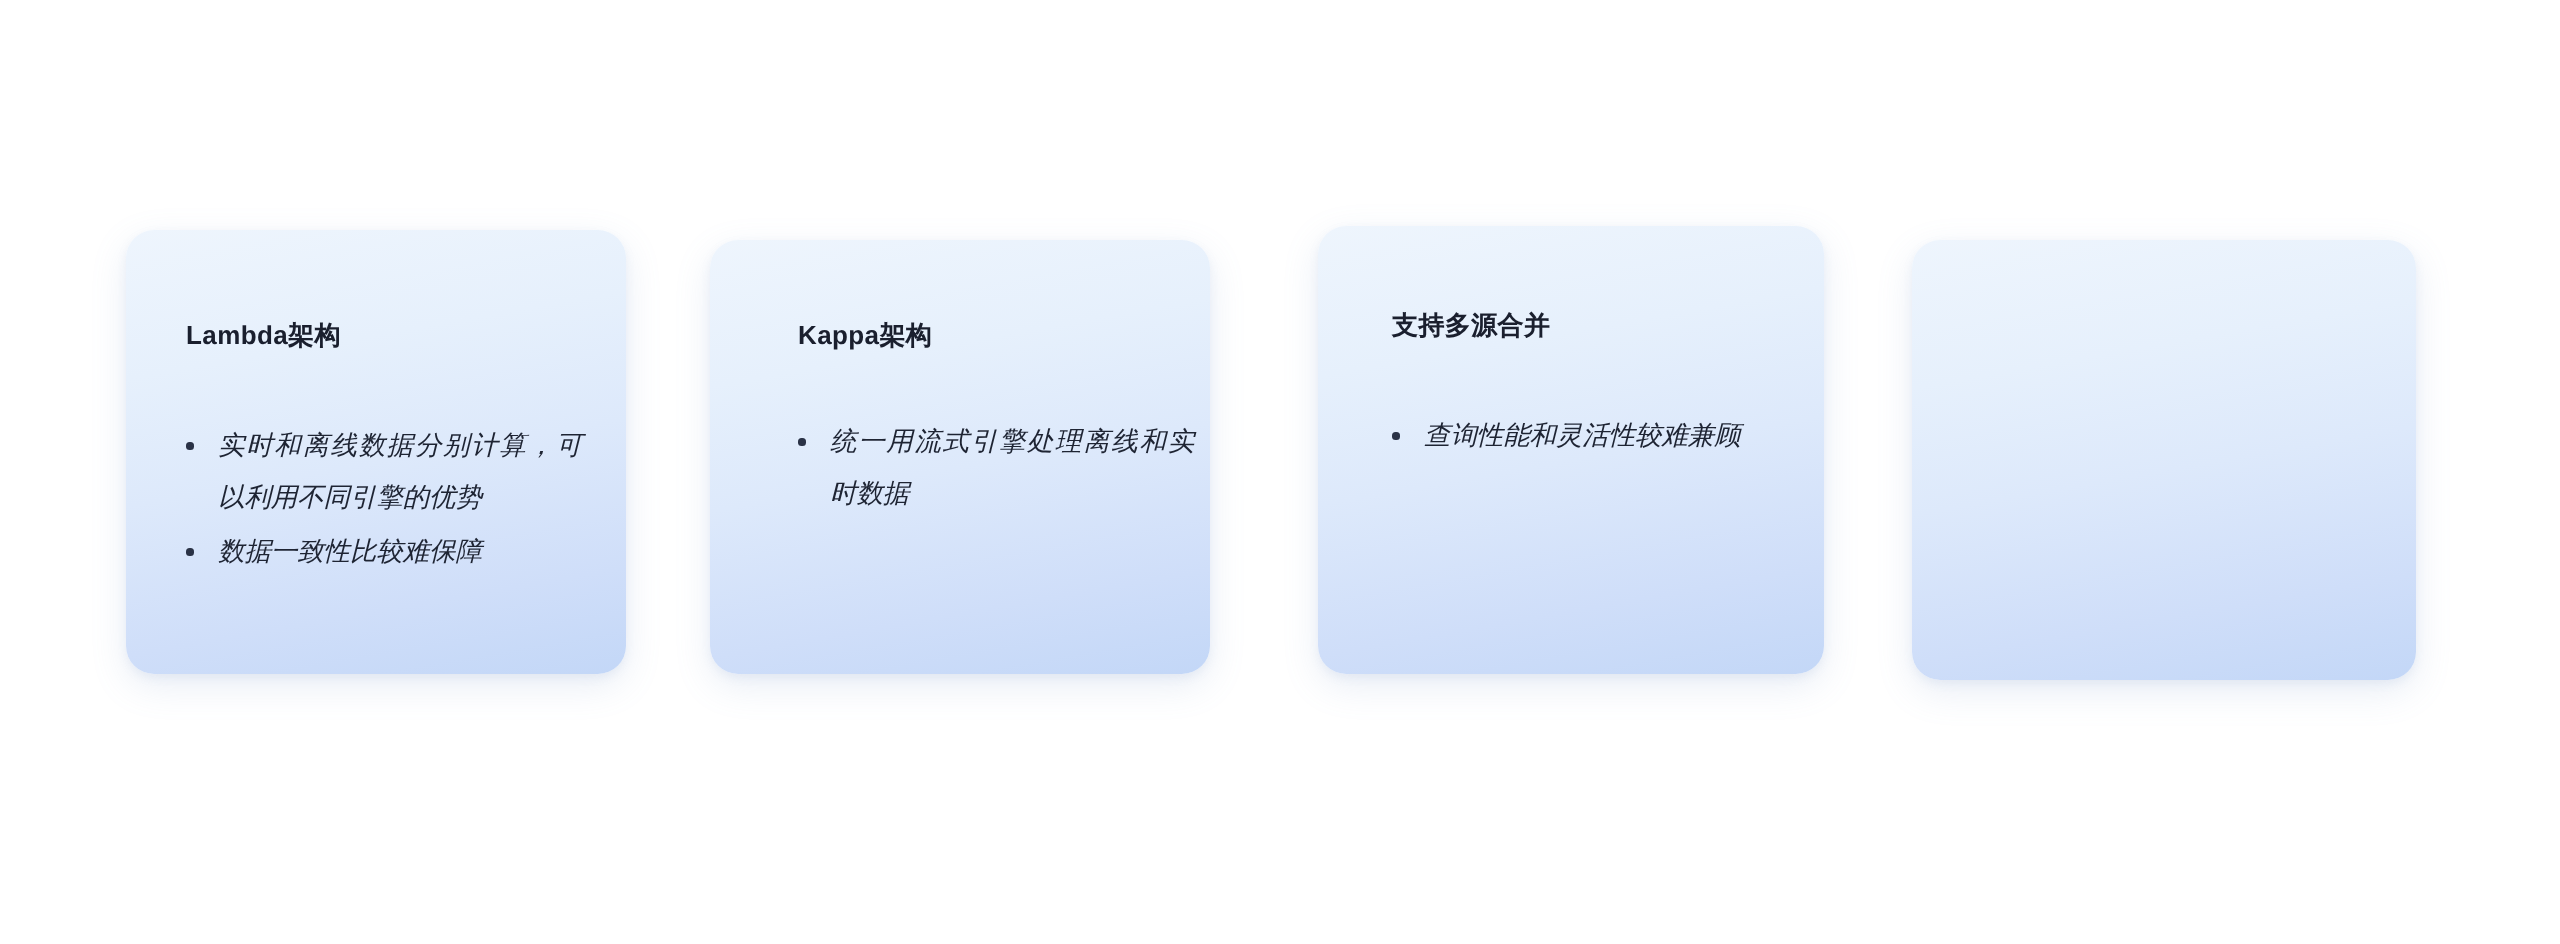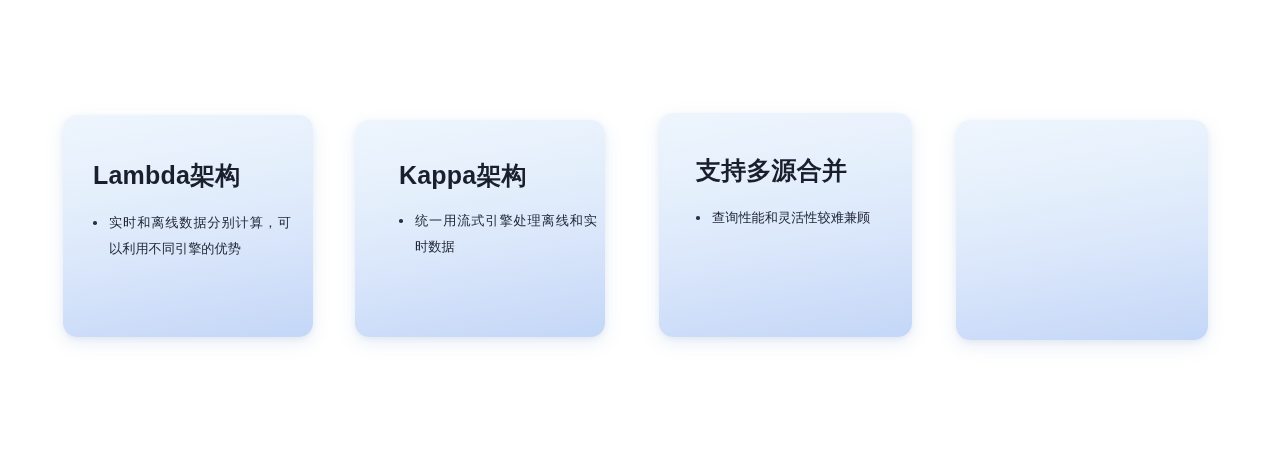--- a/index.html
+++ b/index.html
@@ -43,38 +43,39 @@
   .card-inner {
     position: absolute;
     left: 0;
     top: 0;
     width: 100%;
     height: 100%;
   }
 
   .card-title {
     position: absolute;
-    font-size: 25px;
+    font-size: 13px;
     font-weight: bold;
     color: #1a1f2e;
     letter-spacing: 0.2px;
     white-space: nowrap;
     line-height: 1.2;
   }
 
   .card-1 .card-title { left: 30px; top: 45px; }
   .card-2 .card-title { left: 44px; top: 40px; }
   .card-3 .card-title { left: 37px; top: 42px; }
   .card-4 .card-title { left: 47px; top: 40px; }
 
   .bullet-list {
     position: absolute;
     margin: 0;
     padding: 0;
     list-style: none;
+    font-style: italic;
   }
 
   .card-1 .bullet-list { left: 28px; top: 95px; width: 200px; }
   .card-2 .bullet-list { left: 42px; top: 88px; width: 200px; }
   .card-3 .bullet-list { left: 35px; top: 92px; width: 208px; }
   .card-4 .bullet-list { left: 45px; top: 88px; width: 200px; }
 
   .bullet-item {
     position: relative;
     padding-left: 18px;
@@ -102,20 +103,24 @@
 <div id="cards-container">
 
   <div class="card card-1">
     <div class="card-inner">
       <div class="card-title">Lambda架构</div>
       <ul class="bullet-list">
         <li class="bullet-item">
           <span class="bullet-dot"></span>
           <span>实时和离线数据分别计算，可以利用不同引擎的优势</span>
         </li>
+        <li class="bullet-item">
+          <span class="bullet-dot"></span>
+          <span>数据一致性比较难保障</span>
+        </li>
       </ul>
     </div>
   </div>
 
   <div class="card card-2">
     <div class="card-inner">
       <div class="card-title">Kappa架构</div>
       <ul class="bullet-list">
         <li class="bullet-item">
           <span class="bullet-dot"></span>

